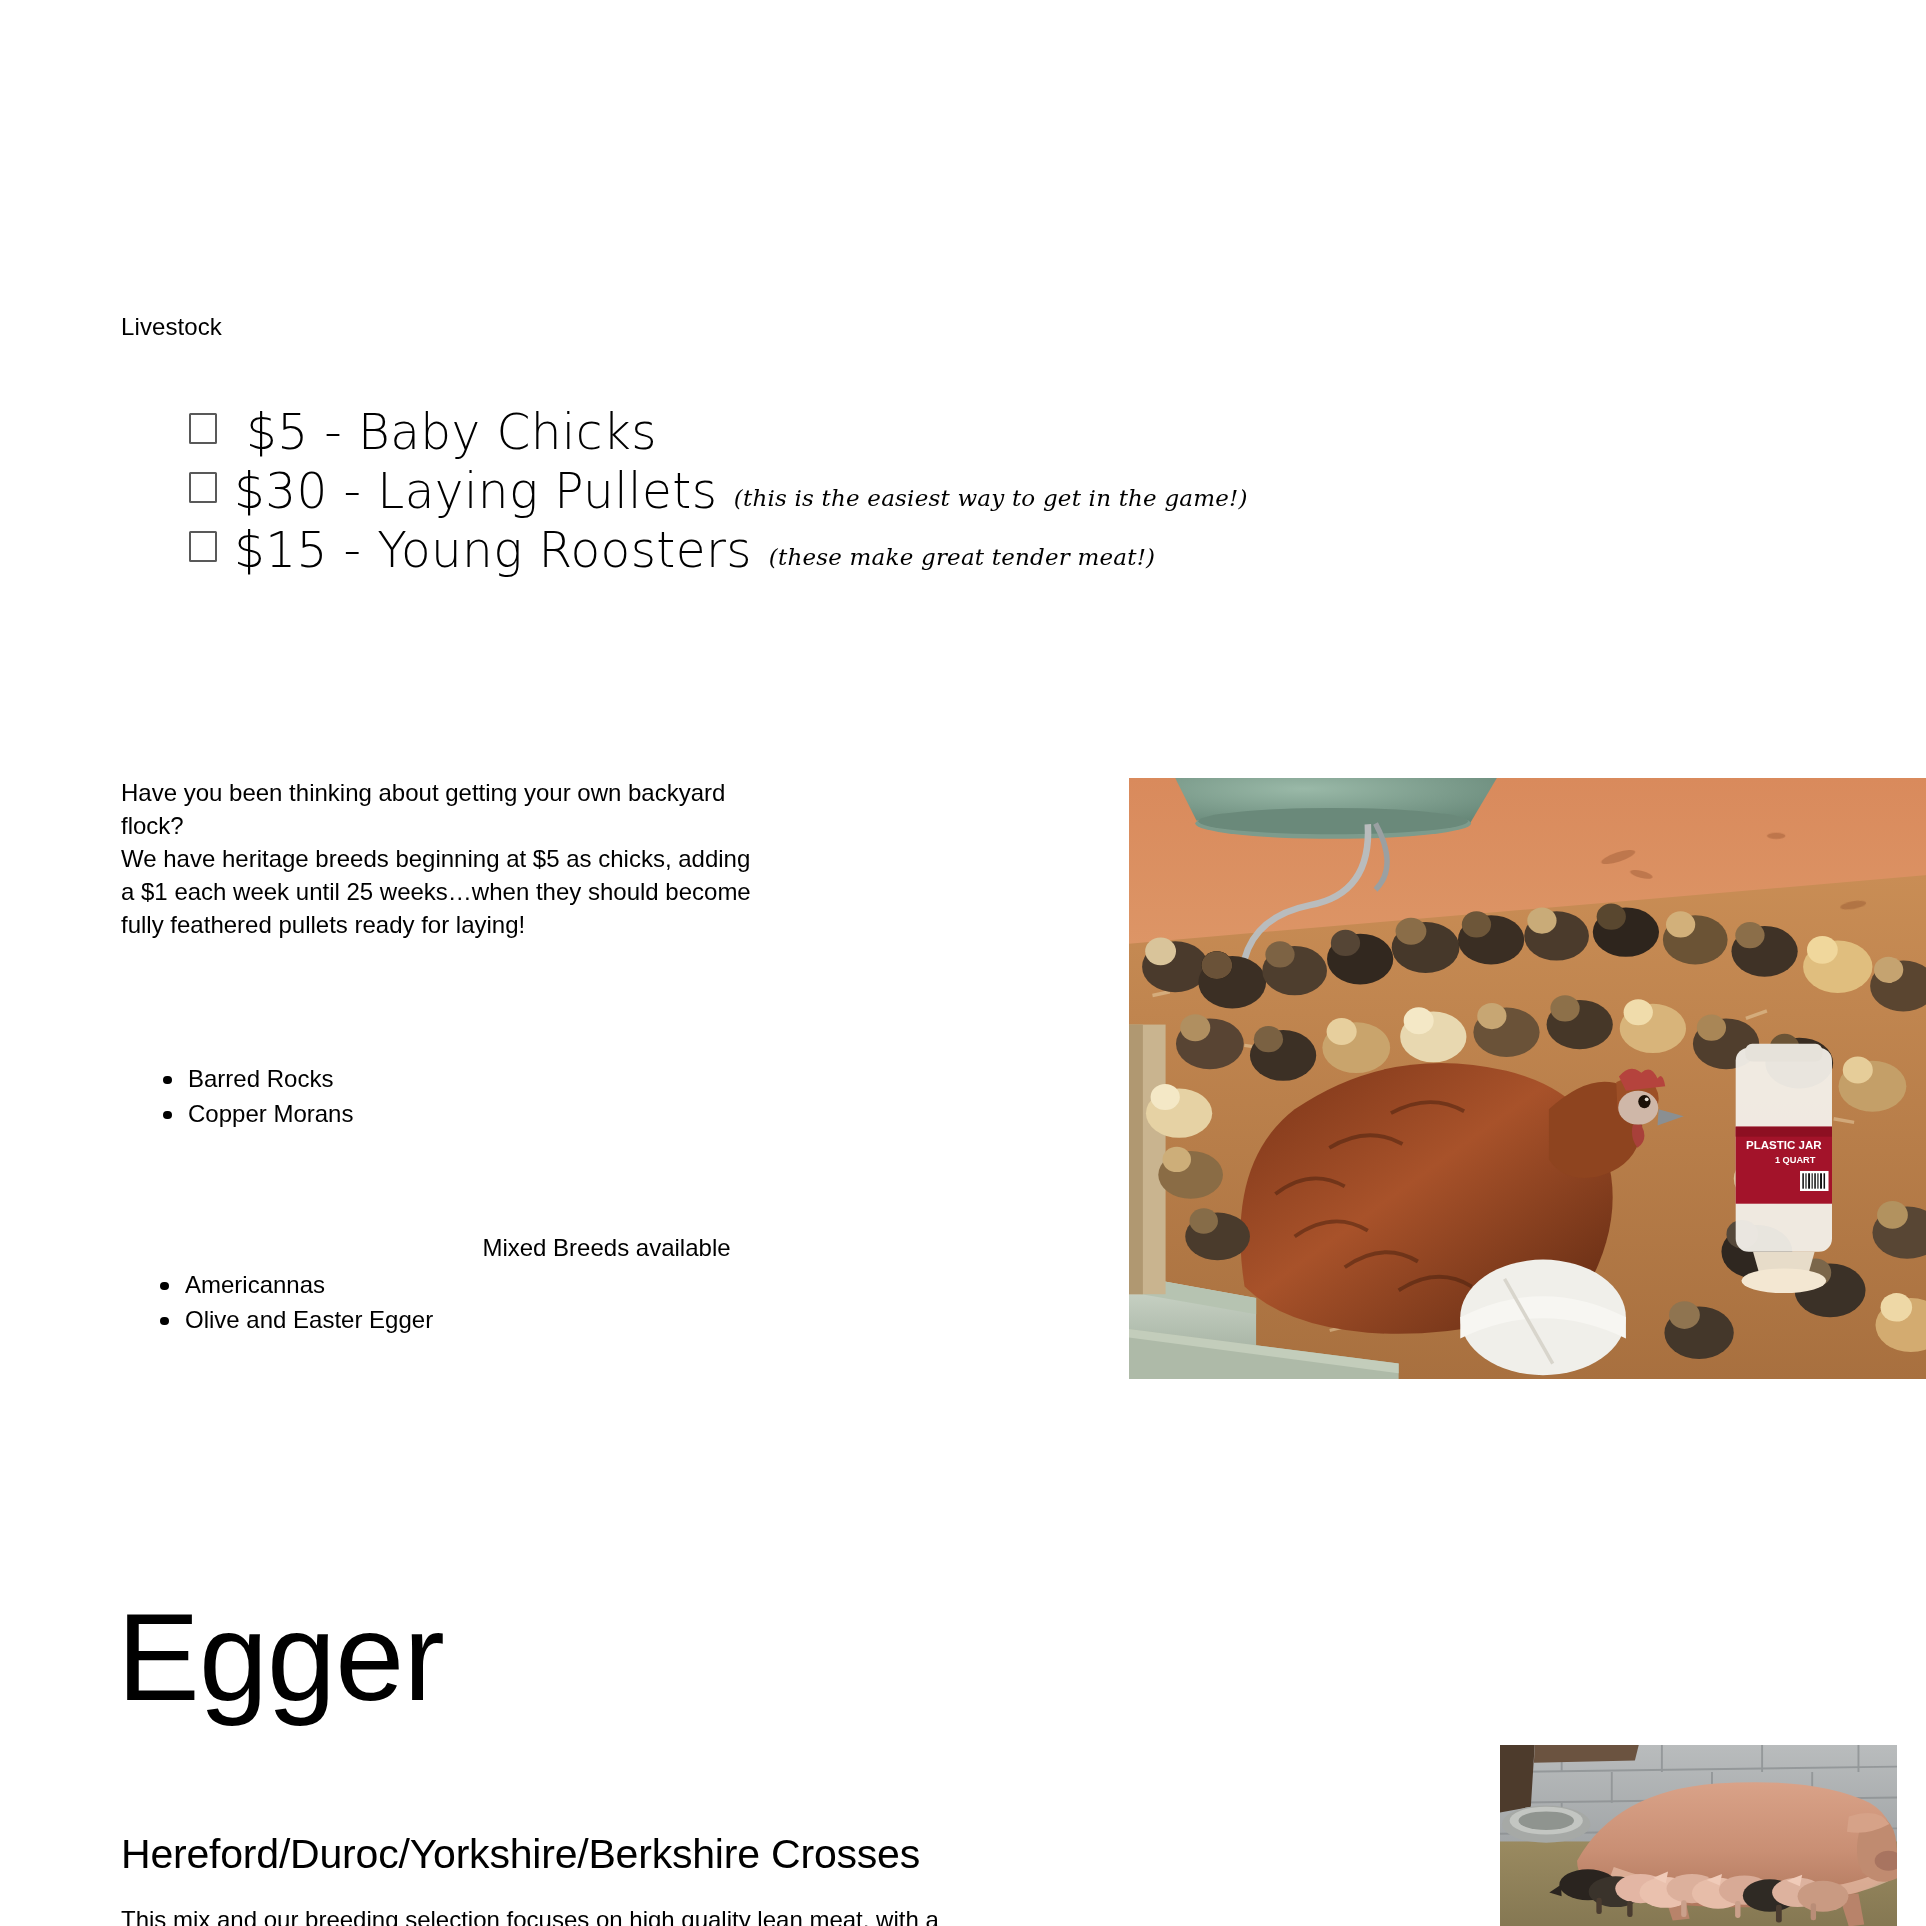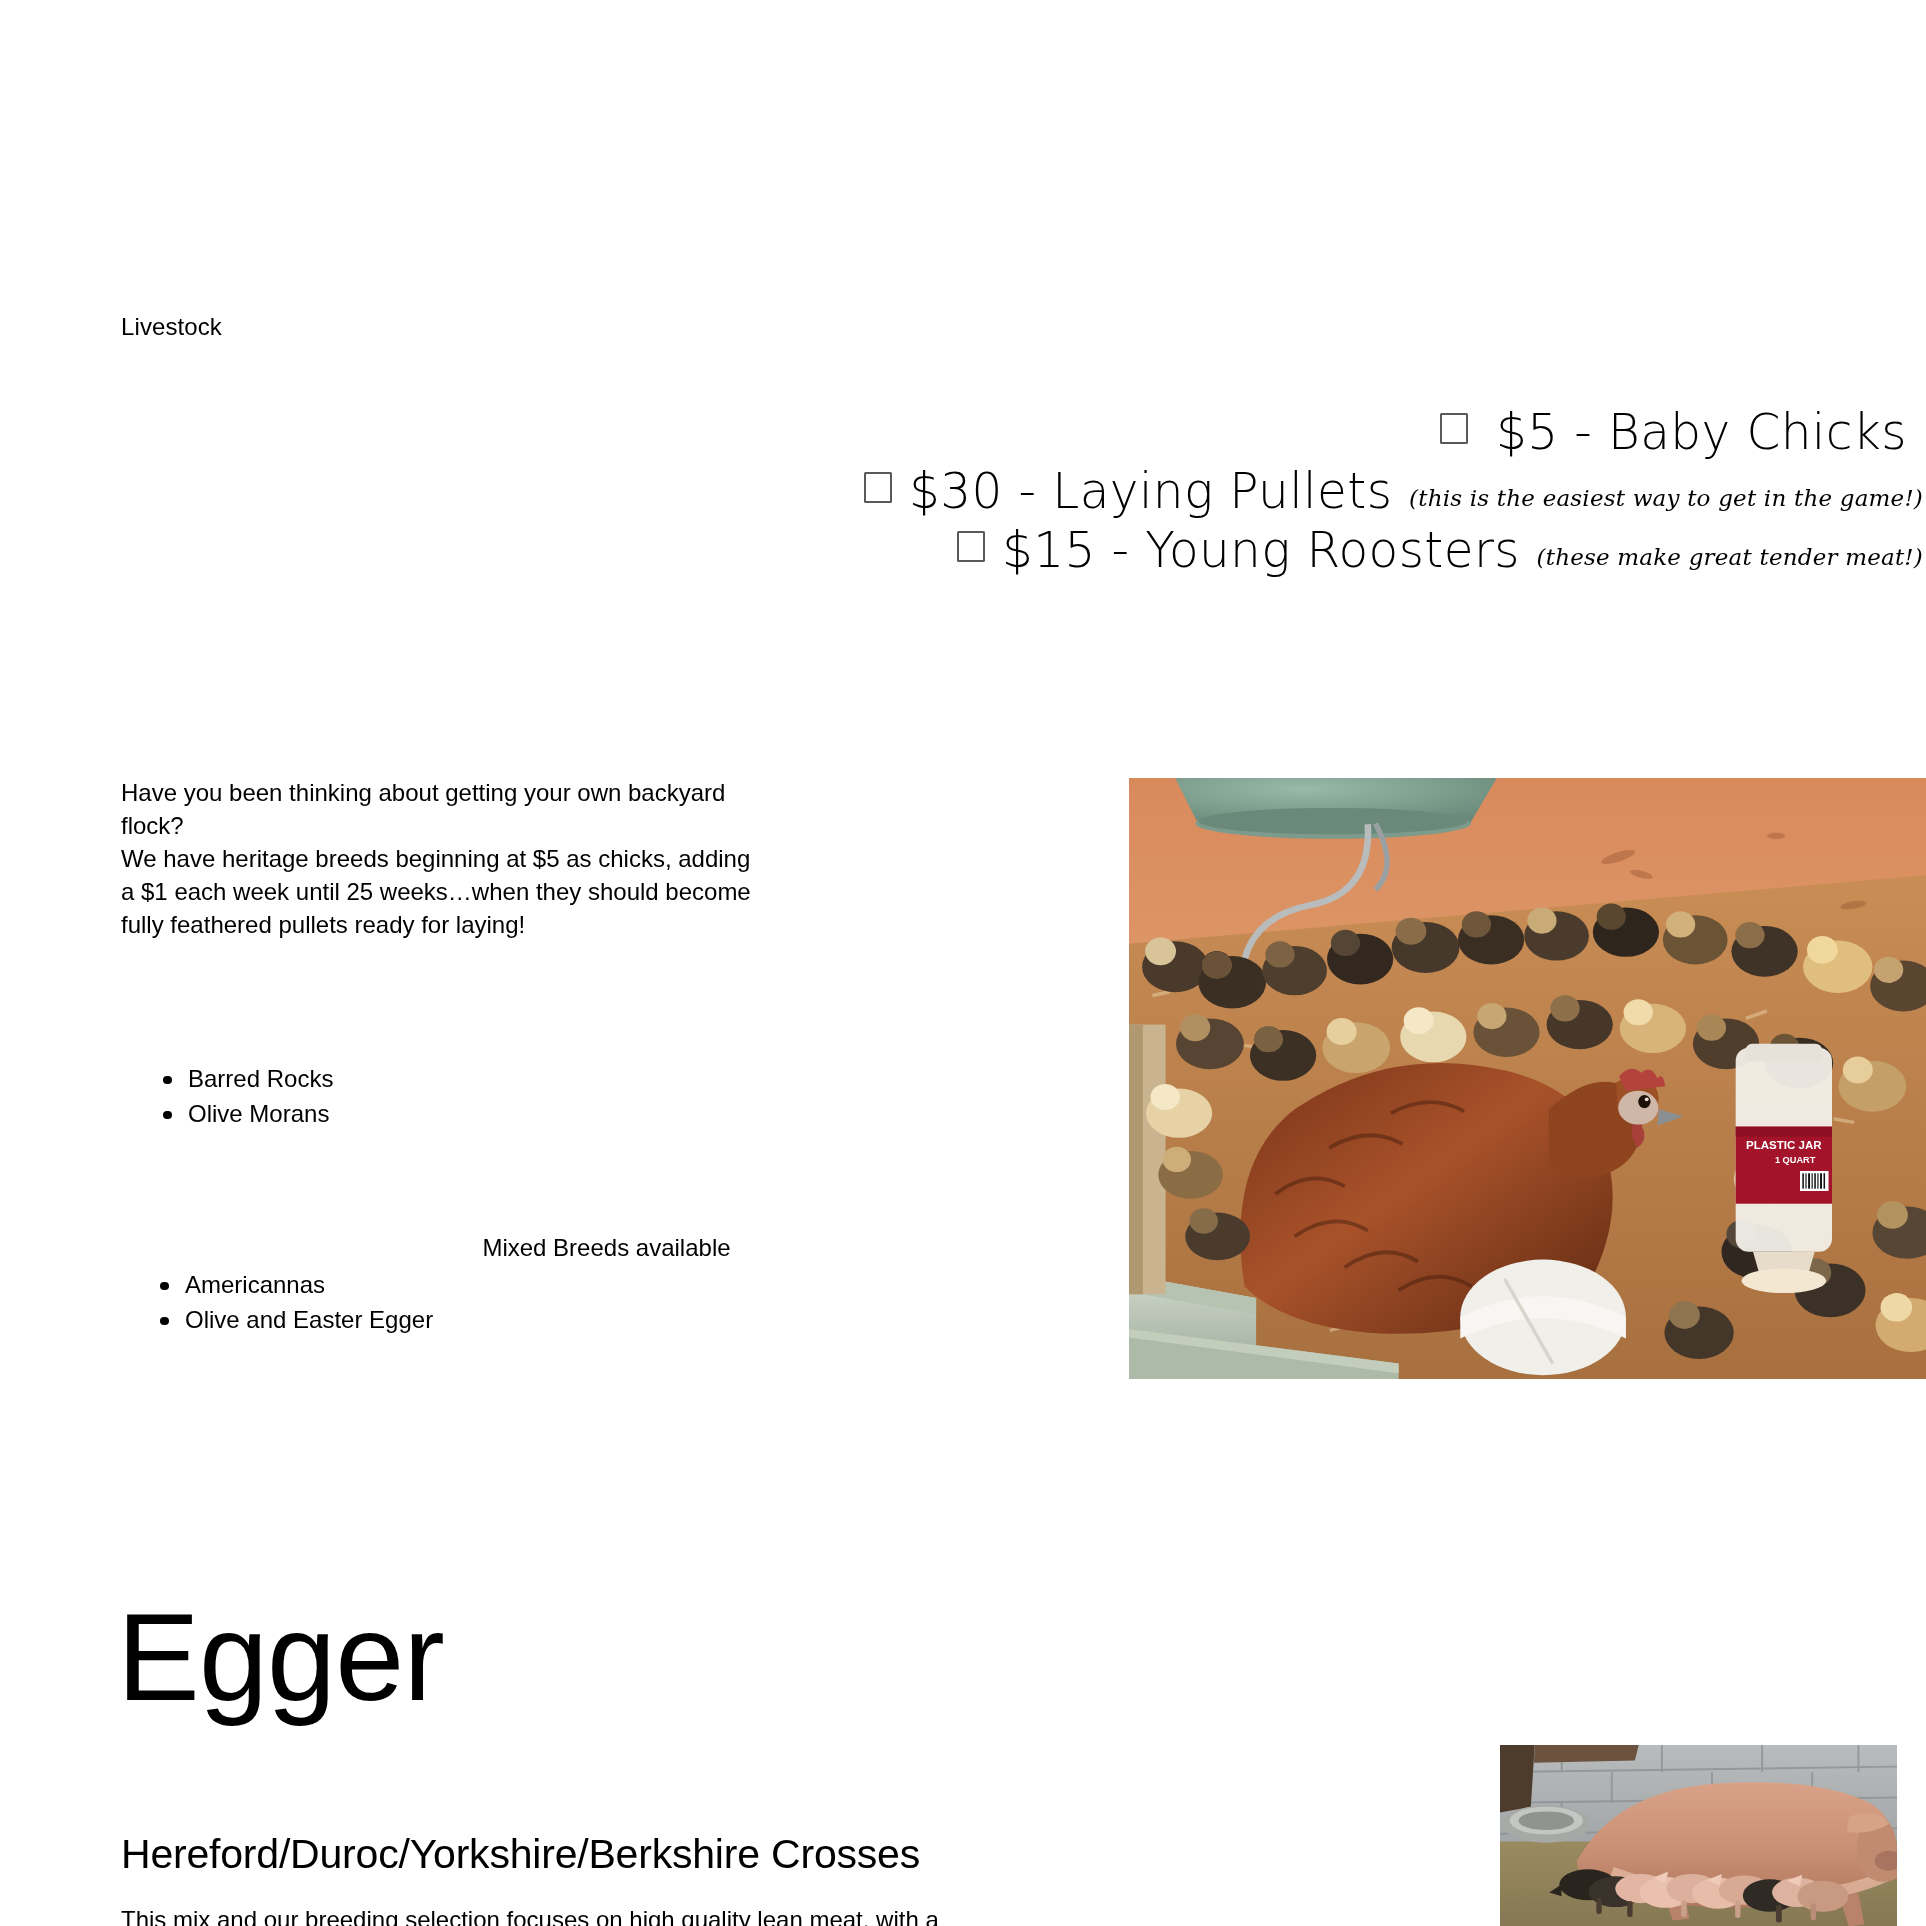--- a/index.html
+++ b/index.html
@@ -21,21 +21,20 @@
     letter-spacing:0.1px;
   }
 
   
   .checklist { position:absolute; left:189px; top:408px; width:1734px; }
   .check-row {
     display:flex;
     align-items:baseline;
     margin-bottom:10px;
     white-space:nowrap;
-    justify-content:flex-end;
   }
   .checkbox {
     width:24px; height:27px;
     border:2.7px solid #595959;
     border-radius:1.5px;
     flex:0 0 auto;
     margin-right:17px;
     position:relative;
     top:-4.6px;
     background:#fff;
@@ -149,21 +148,21 @@
   <div class="body-col" style="top:770px;margin-top:6px;">
     <p>Have you been thinking about getting your own backyard</p>
     <p>flock?</p>
     <p>We have heritage breeds beginning at $5 as chicks, adding</p>
     <p>a $1 each week until 25 weeks…when they should become</p>
     <p>fully feathered pullets ready for laying!</p>
   </div>
 
   <ul class="bullets" style="position:absolute; left:121px; top:1061px; width:925px;">
     <li>Barred Rocks</li>
-    <li>Olive Morans</li>
+    <li>Copper Morans</li>
   </ul>
 
   <div class="body-col" style="top:1231px;text-align:center;">
     <p>Mixed Breeds available</p>
   </div>
   <ul class="bullets" style="position:absolute; left:118px; top:1267px; width:925px;">
     <li>Americannas</li>
     <li>Olive and Easter Egger</li>
   </ul>
 

